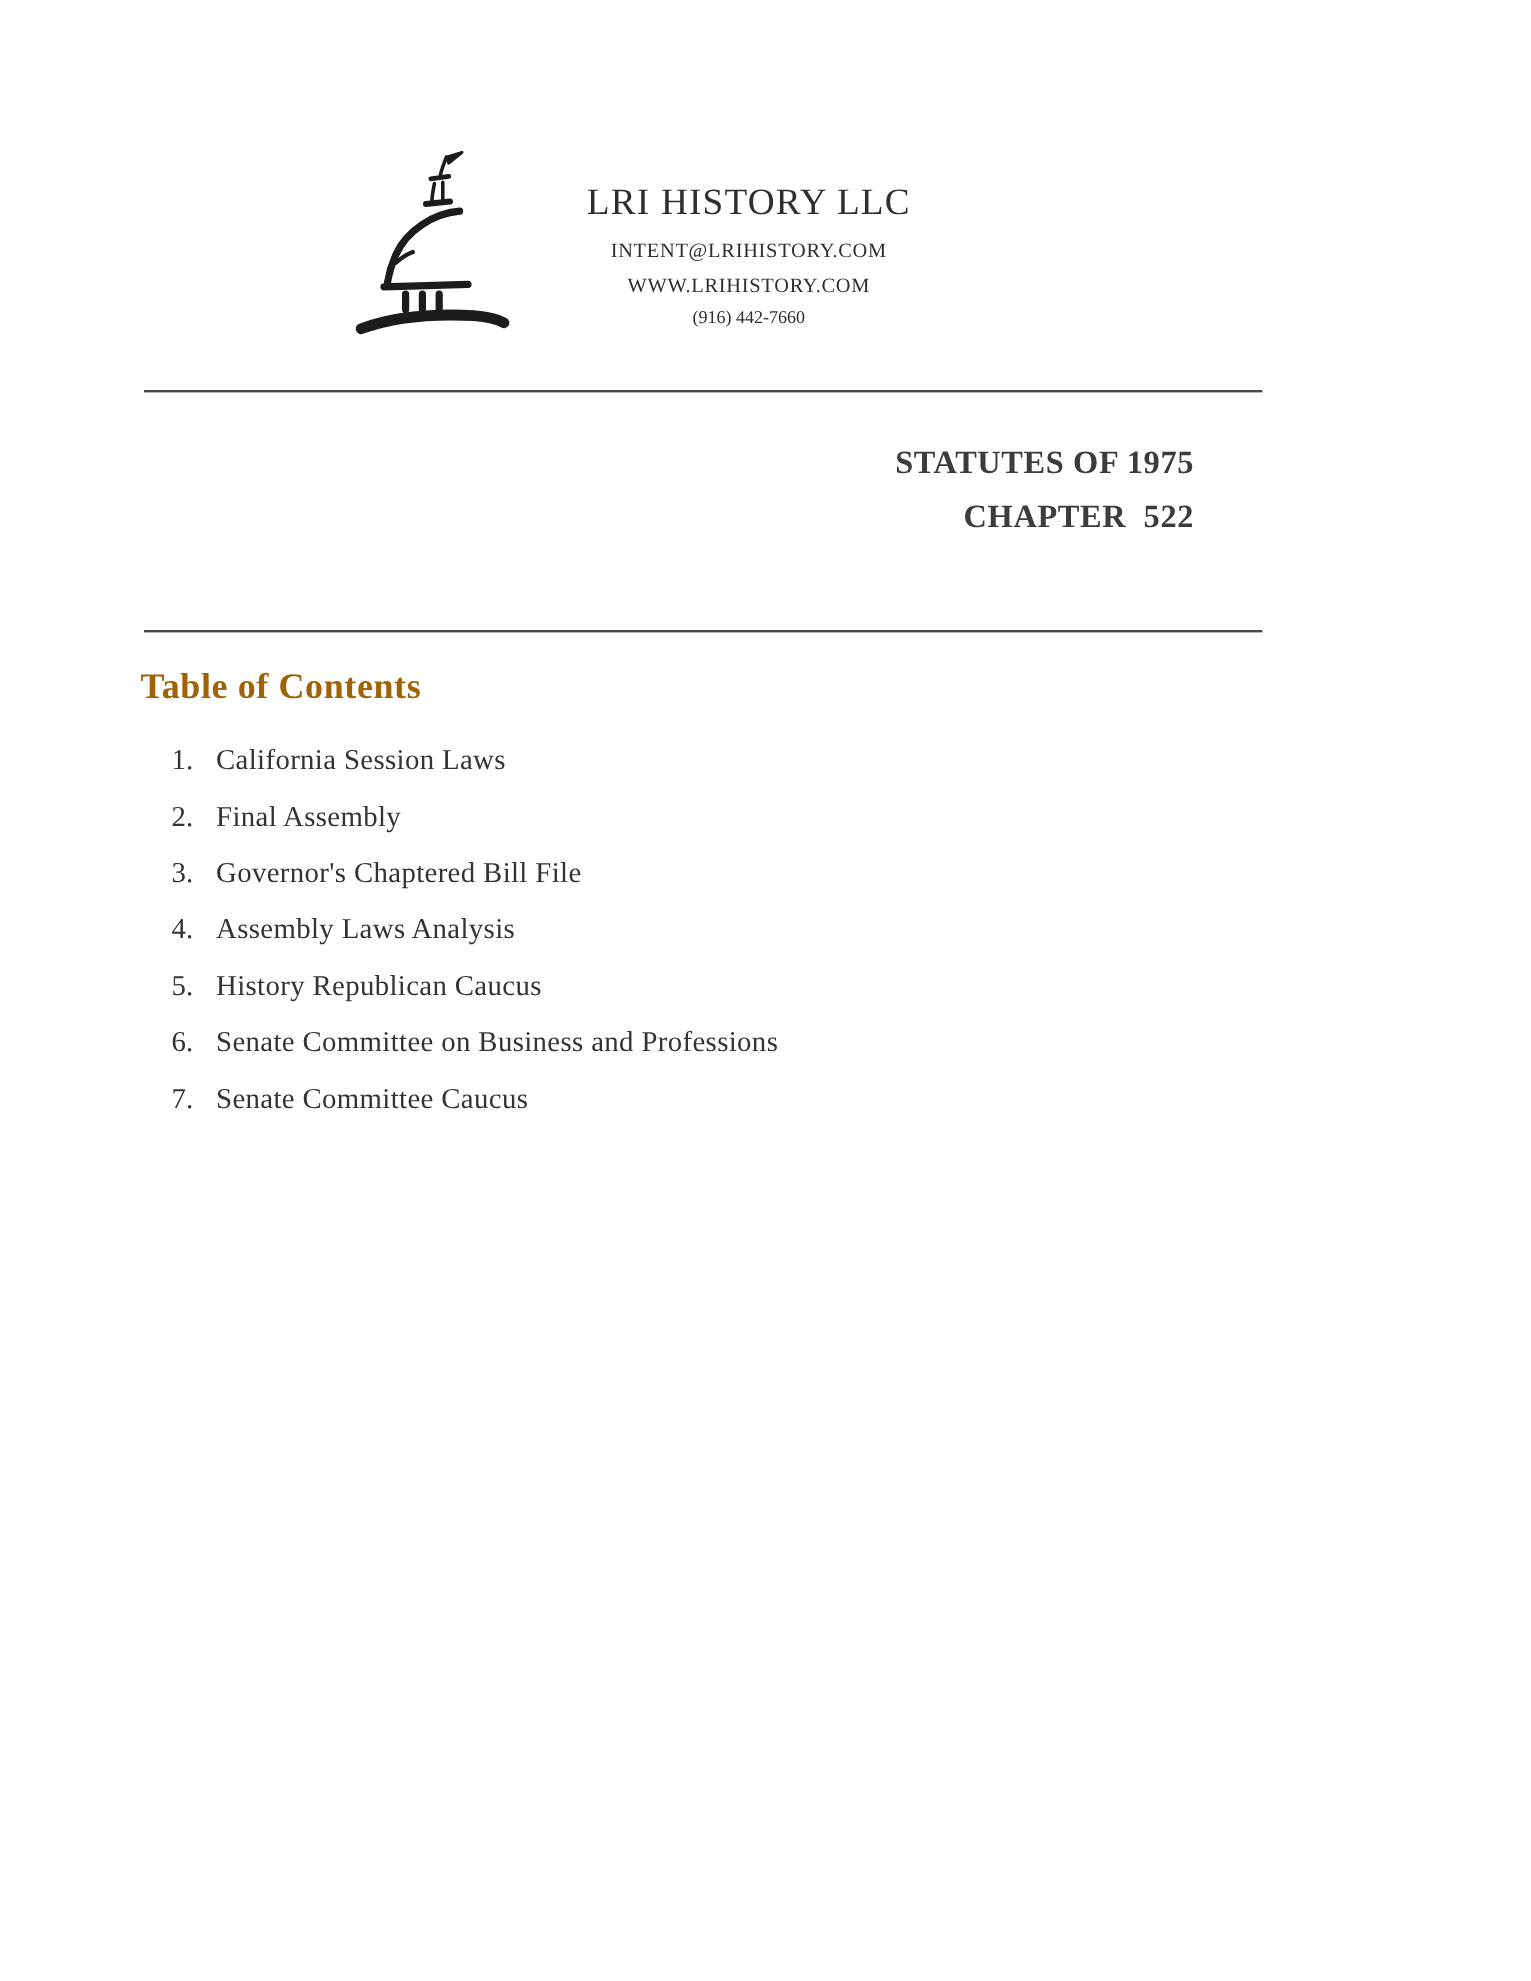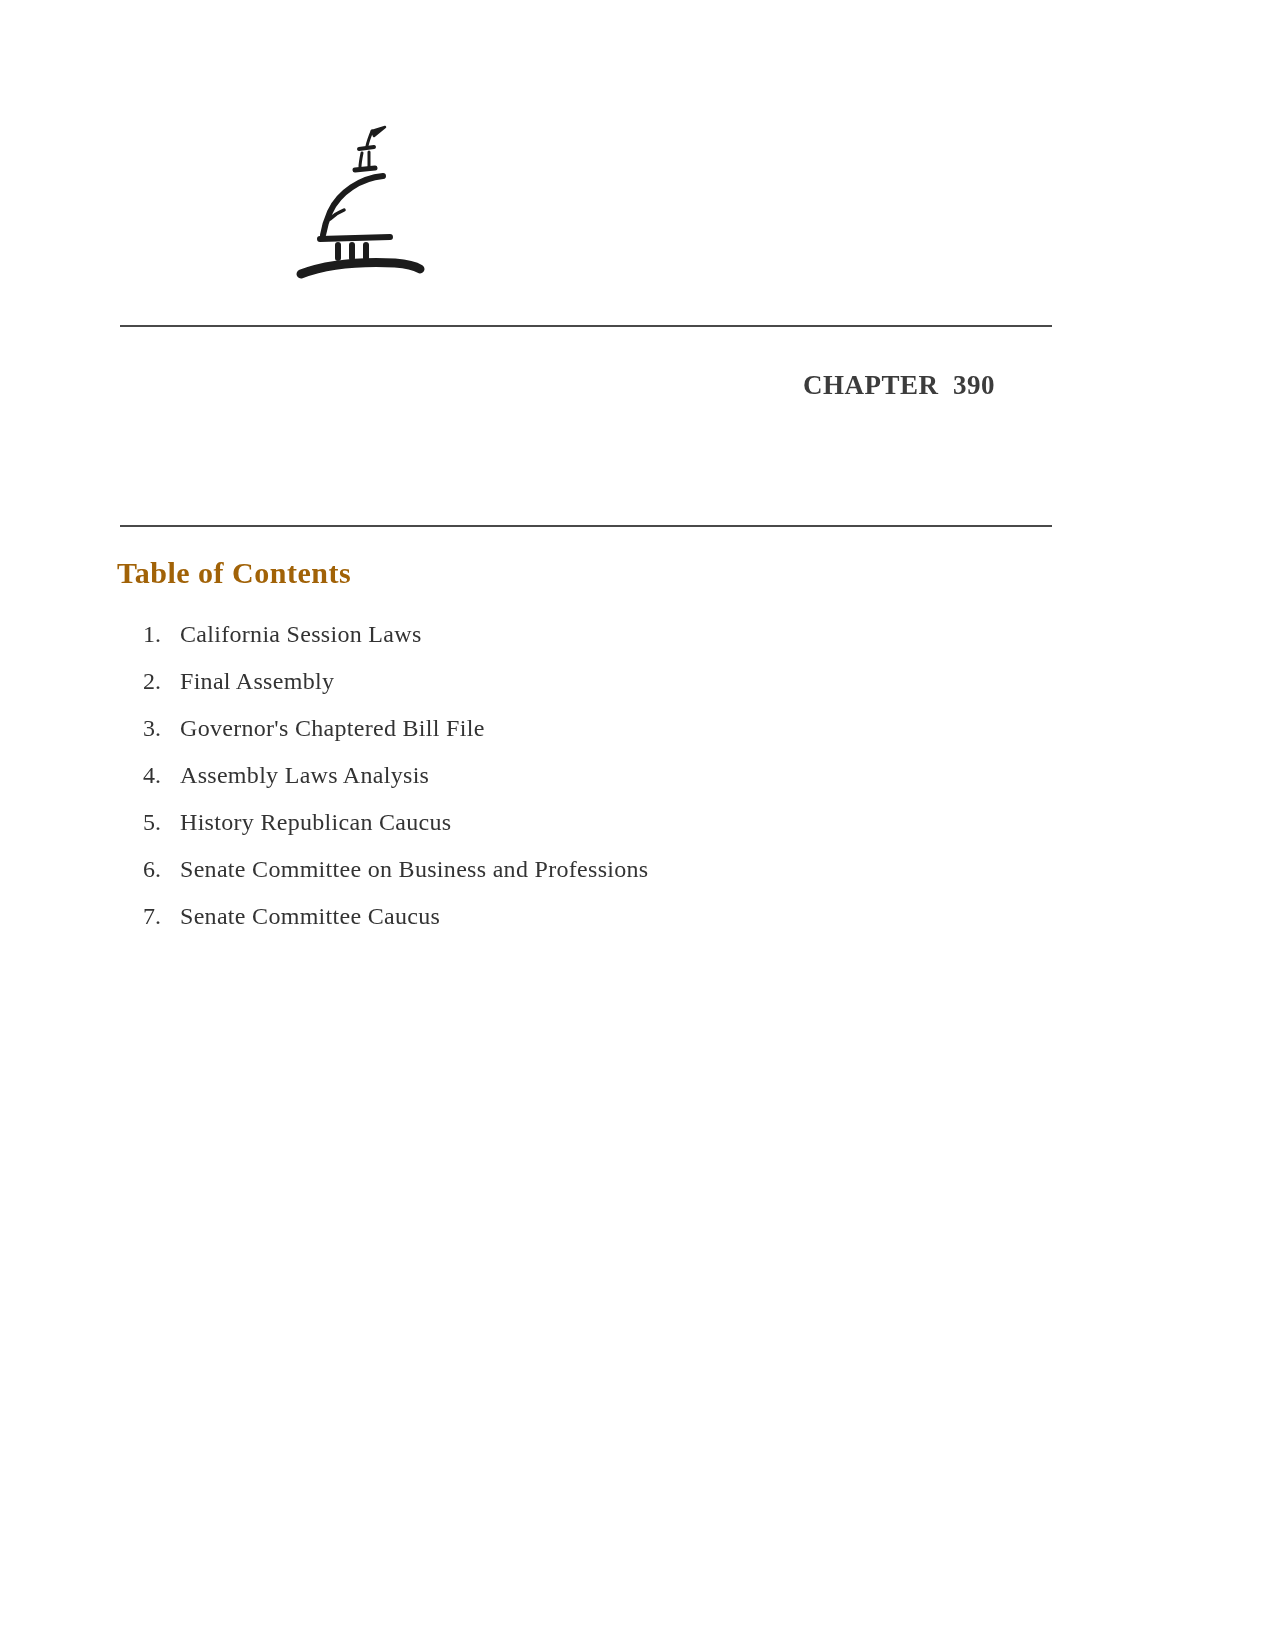--- a/index.html
+++ b/index.html
@@ -147,26 +147,33 @@
           <path d="M27 117 L97 115" stroke-width="6"></path>
 
           <path d="M45 123 L45 136" stroke-width="6"></path>
           <path d="M59 123 L59 136" stroke-width="6"></path>
           <path d="M73 123 L73 136" stroke-width="6"></path>
 
           <path d="M8 152 C32 143 62 139 102 141 C114 142 122 144 127 147" stroke-width="9"></path>
         </g>
       </svg>
     </div>
+    <div class="header-text">
+      <div class="company-name">LRI HISTORY LLC</div>
+      <div class="contact-line">INTENT@LRIHISTORY.COM</div>
+      <div class="contact-line site">WWW.LRIHISTORY.COM</div>
+      <div class="phone-line">(916) 442-7660</div>
+    </div>
   </div>
 
   <hr class="rule rule-top">
 
   <div class="title-block">
-    <div class="title-line">CHAPTER  390</div>
+    <div class="title-line">STATUTES OF 1975</div>
+    <div class="title-line">CHAPTER  522</div>
   </div>
 
   <hr class="rule rule-bottom">
 
   <div class="toc-heading">Table of Contents</div>
 
   <ol class="toc-list">
     <li class="toc-item">
       <span class="toc-num">1.</span>
       <span class="toc-label">California Session Laws</span>

